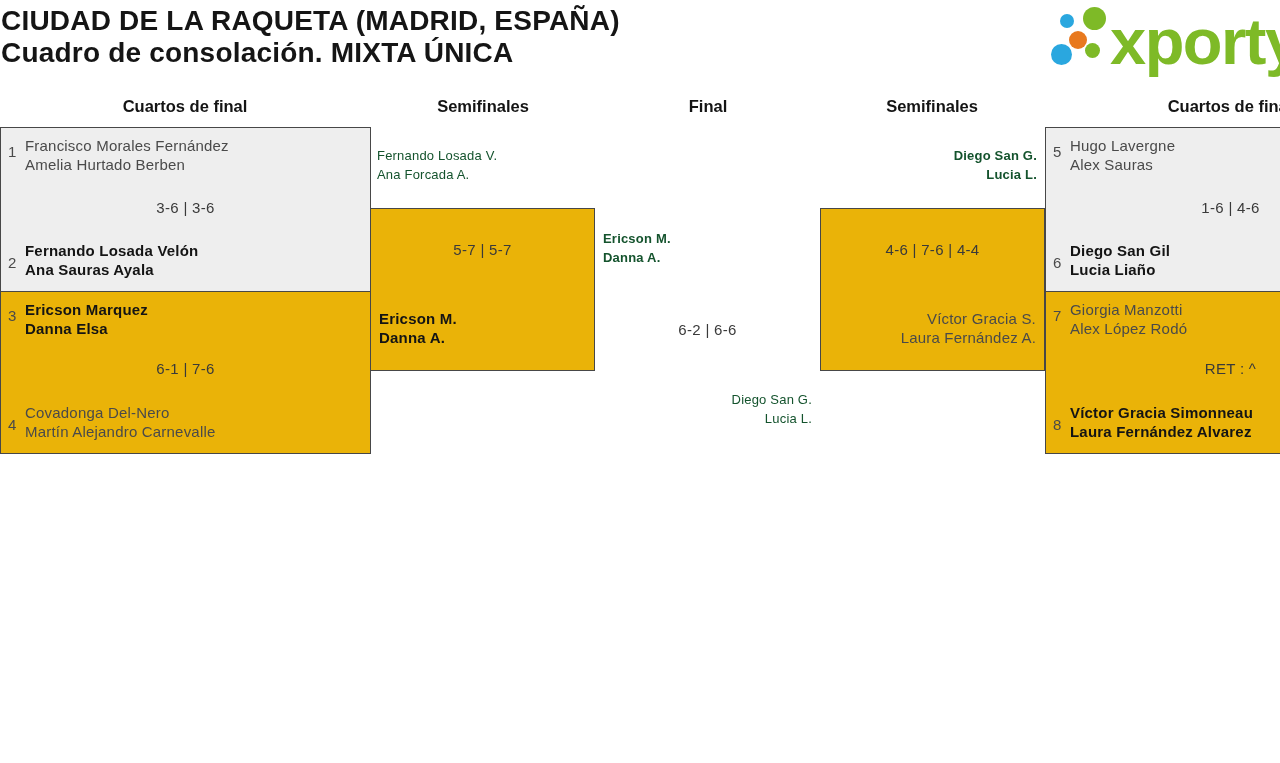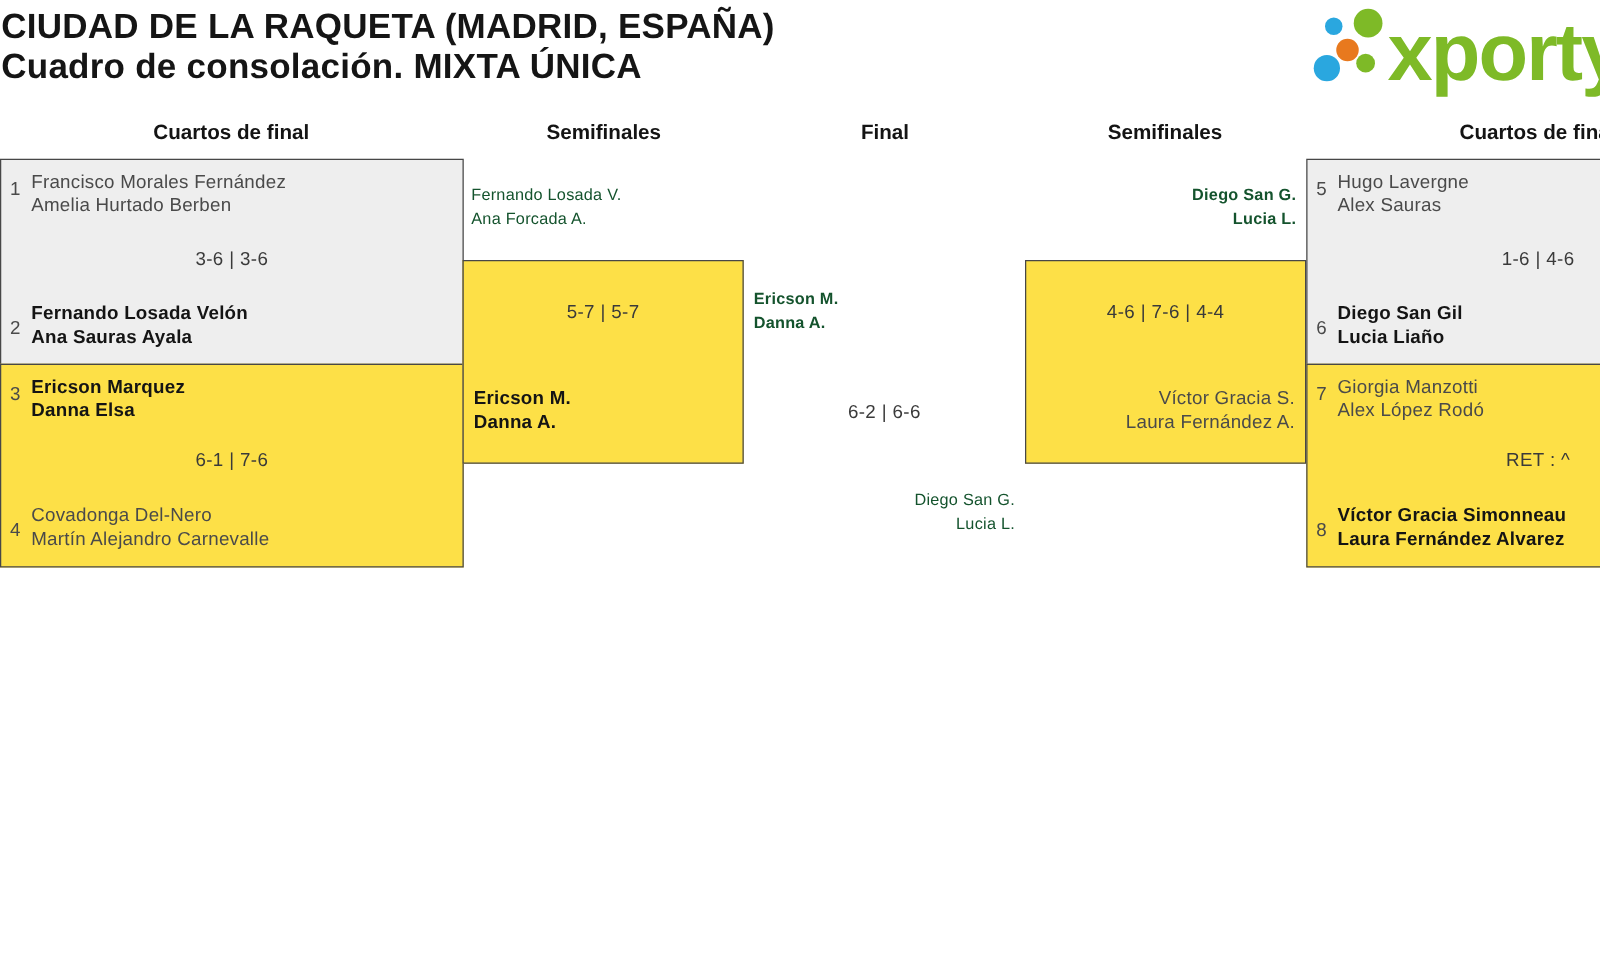--- a/index.html
+++ b/index.html
@@ -19,21 +19,21 @@
   #d-green-lg { left:35px; top:2px;  width:23px; height:23px; }
   #d-orange   { left:21px; top:26px; width:18px; height:18px; }
   #d-blue-lg  { left:3px;  top:39px; width:21px; height:21px; }
   #d-green-sm { left:37px; top:38px; width:15px; height:15px; }
   .logo-text { position:absolute; left:62px; top:-1px; font-size:65px; font-weight:700; letter-spacing:-1.5px; }
 
   
   .round-h { position:absolute; top:97px; transform:translateX(-50%); font-size:16.5px; font-weight:700; color:#141414; white-space:nowrap; }
 
   
-  .match { position:absolute; border:1px solid #474747; background:#fde047; }
+  .match { position:absolute; border:1px solid #474747; background:#eab308; }
   .match.gray { background:#eeeeee; }
   #qf1 { left:0px;    top:127px; width:371px; height:165px; }
   #qf2 { left:0px;    top:291px; width:371px; height:163px; }
   #qf3 { left:1045px; top:127px; width:371px; height:165px; }
   #qf4 { left:1045px; top:291px; width:371px; height:163px; }
   #sf-left-box  { left:370px; top:208px; width:225px; height:163px; }
   #sf-right-box { left:820px; top:208px; width:225px; height:163px; }
 
   .team { position:absolute; font-size:15px; line-height:19px; color:#4a4a4a; white-space:nowrap; letter-spacing:0.2px; }
   .team .line { height:19px; }

